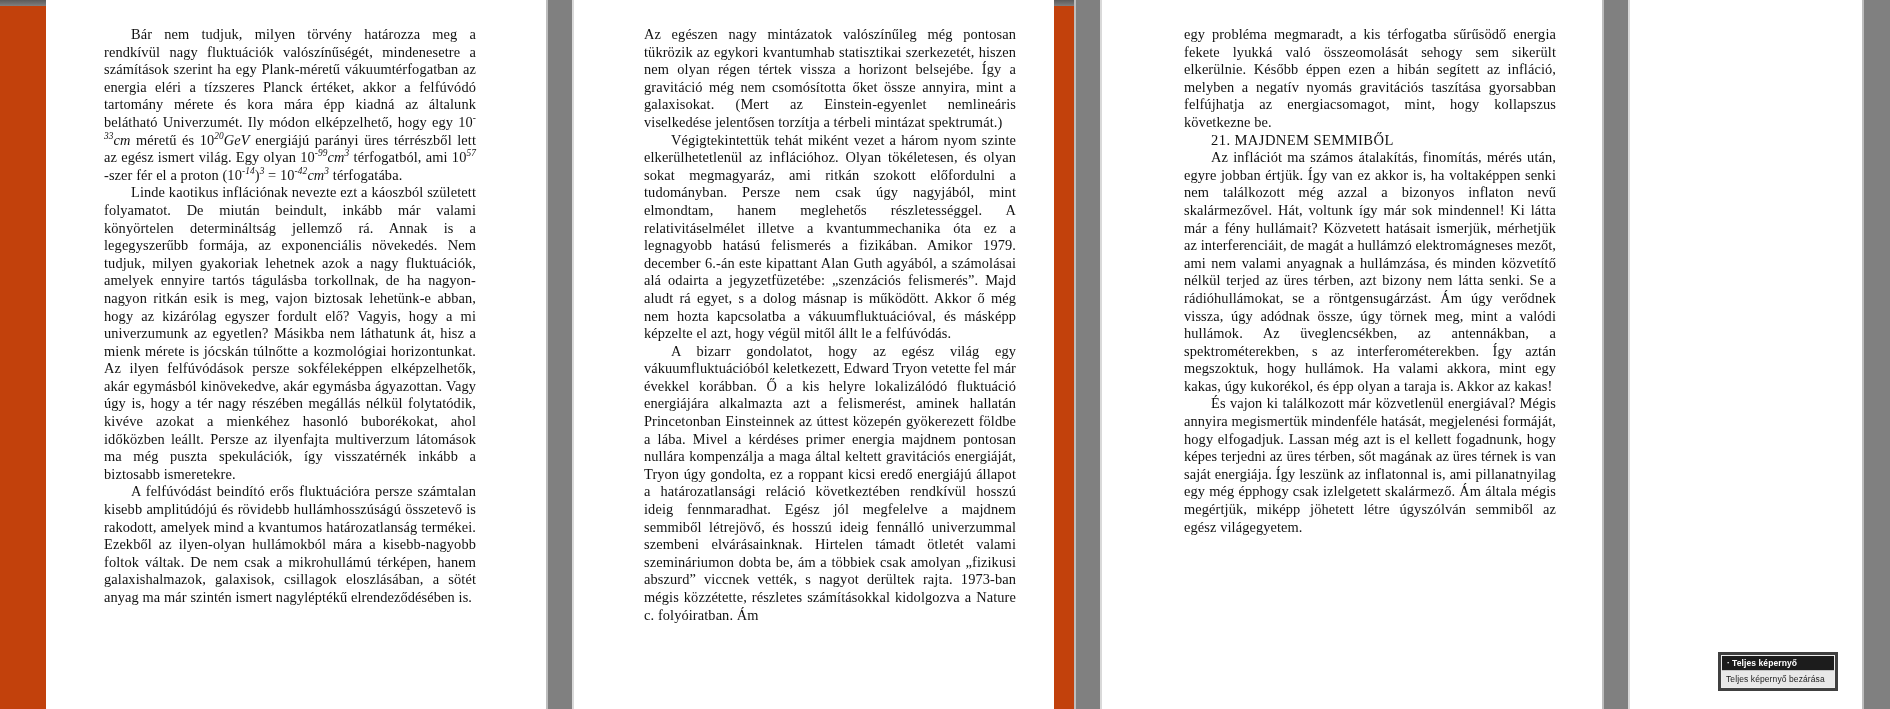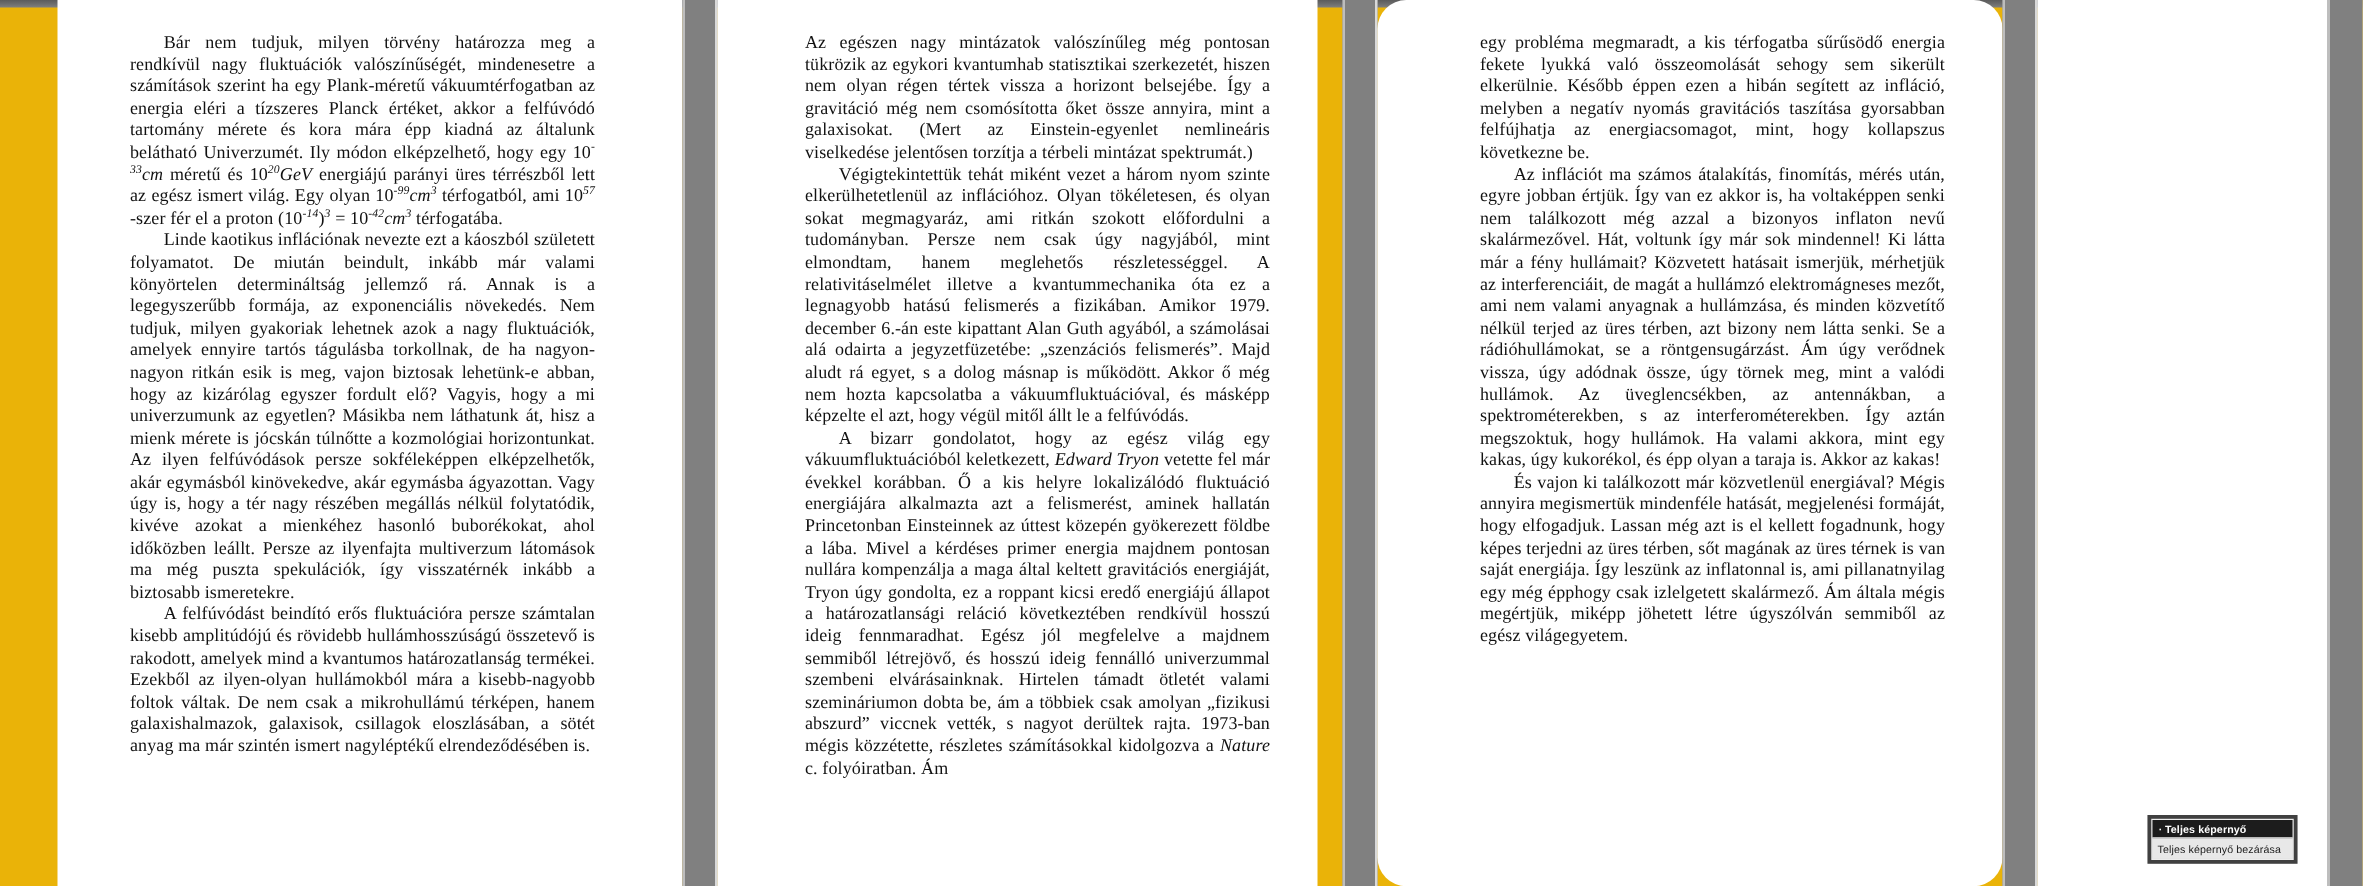--- a/index.html
+++ b/index.html
@@ -10,40 +10,40 @@
   body {
     width: 1890px;
     height: 709px;
     overflow: hidden;
     font-family: "Liberation Serif", "DejaVu Serif", serif;
     position: relative;
   }
   .viewer {
     position: absolute;
     inset: 0;
-    background: #eab308;
+    background: #c2410c;
     display: block;
   }
   .top-shadow {
     position: absolute;
     left: 0; top: 0; width: 1890px; height: 6px;
     background: linear-gradient(to bottom, #5b5b5b 0%, #6e6e6e 55%, #808080 100%);
   }
   
   .page {
     position: absolute;
     top: 0;
     height: 709px;
     background: #ffffff;
     box-sizing: border-box;
     overflow: hidden;
   }
   .page-1 { left: 46px;   width: 500px; }
   .page-2 { left: 574px;  width: 480px; }
-  .page-3 { left: 1102px; width: 500px; border-radius: 23px; }
+  .page-3 { left: 1102px; width: 500px; }
   .page-4 { left: 1630px; width: 260px; background: #ffffff; }
 
   .gutter {
     position: absolute;
     top: 0;
     height: 709px;
     width: 28px;
     background: #808080;
   }
   .gutter-edge-l {
@@ -76,21 +76,21 @@
     margin: 0;
     text-indent: 27px;
     text-align: justify;
     text-justify: inter-word;
   }
   .col-text p.noindent { text-indent: 0; }
 
   .math { font-style: italic; }
   .math .up { font-style: normal; }
   sup { font-size: 0.65em; vertical-align: super; line-height: 0; }
-  .ital { font-style: italic; }
+  .ital { }
 
   .section-head {
     margin: 30px 0 22px 0;
     text-indent: 0;
     text-align: center;
     font-size: 14.6px;
     letter-spacing: 0.4px;
   }
 
   
@@ -168,20 +168,21 @@
   <div class="gutter" style="left:1074px;">
     <div class="gutter-edge-l" style="left:0;"></div>
     <div class="gutter-edge-r" style="left:26px;"></div>
   </div>
 
   <div class="page page-3">
     <div class="col-text">
 
       <p class="noindent">egy probléma megmaradt, a kis térfogatba sűrűsödő energia fekete lyukká való összeomolását sehogy sem sikerült elkerülnie. Később éppen ezen a hibán segített az infláció, melyben a negatív nyomás gravitációs taszítása gyorsabban felfújhatja az energiacsomagot, mint, hogy kollapszus következne be.</p>
 
+      <p class="section-head">21. MAJDNEM SEMMIBŐL</p>
 
       <p>Az inflációt ma számos átalakítás, finomítás, mérés után, egyre jobban értjük.  Így van ez akkor is, ha voltaképpen senki nem találkozott még azzal a bizonyos inflaton nevű skalármezővel. Hát, voltunk így már sok mindennel! Ki látta már a fény hullámait? Közvetett hatásait ismerjük, mérhetjük az interferenciáit, de magát a hullámzó elektromágneses mezőt, ami nem valami anyagnak a hullámzása, és minden közvetítő nélkül terjed az üres térben, azt bizony nem látta senki. Se a rádióhullámokat, se a röntgensugárzást. Ám úgy verődnek vissza, úgy adódnak össze, úgy törnek meg, mint a valódi hullámok. Az üveglencsékben, az antennákban, a spektrométerekben, s az interferométerekben. Így aztán megszoktuk, hogy hullámok. Ha valami akkora, mint egy kakas, úgy kukorékol, és épp olyan a taraja is. Akkor az kakas!</p>
 
       <p>És vajon ki találkozott már közvetlenül energiával? Mégis annyira megismertük mindenféle hatását, megjelenési formáját, hogy elfogadjuk. Lassan még azt is el kellett fogadnunk, hogy képes terjedni az üres térben, sőt magának az üres térnek is van saját energiája. Így leszünk az inflatonnal is, ami pillanatnyilag egy még épphogy csak izlelgetett skalármező. Ám általa mégis megértjük, miképp jöhetett létre úgyszólván semmiből az egész világegyetem.</p>
 
     </div>
   </div>
   <div class="gutter" style="left:1602px;">
     <div class="gutter-edge-l" style="left:0;"></div>
     <div class="gutter-edge-r" style="left:26px;"></div>

